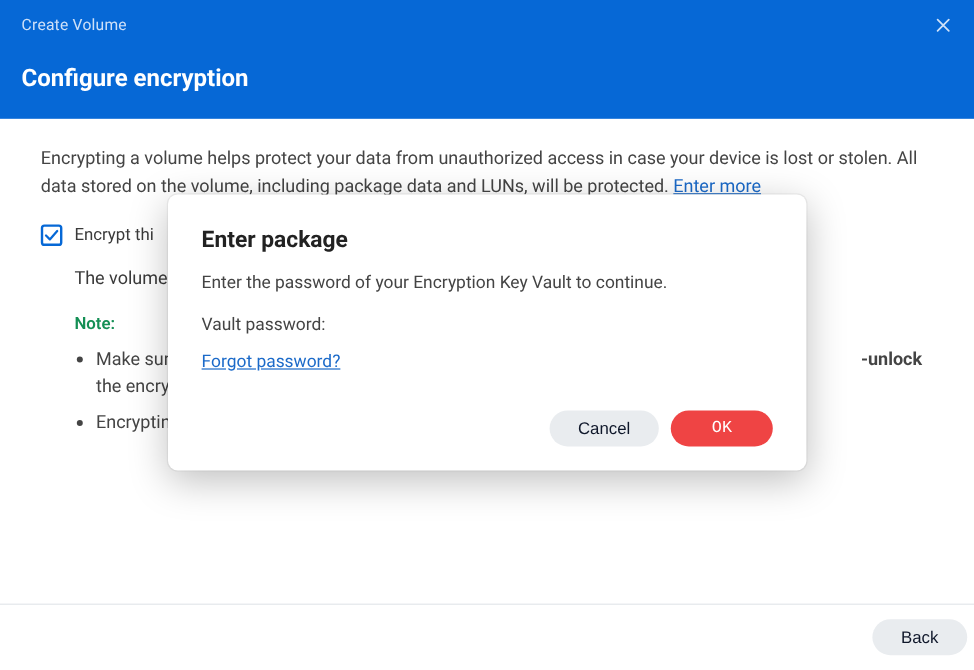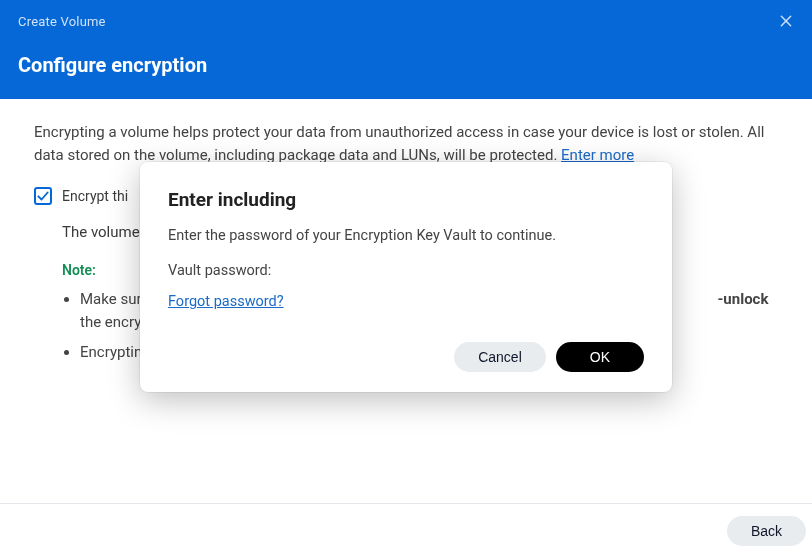--- a/index.html
+++ b/index.html
@@ -17,21 +17,21 @@
     .checkbox svg { width: 14px; height: 14px; }
     .sub { margin-left: 28px; margin-top: 14px; font-size: 15px; }
     .note-label { color: #148f55; font-weight: 600; margin-top: 16px; margin-left: 28px; font-size: 14px; }
     ul.notes { margin-left: 46px; margin-top: 6px; font-size: 15px; color: #444; }
     ul.notes li { margin-bottom: 6px; list-style: disc; }
     .bold { font-weight: 700; }
 
     .footer { border-top: 1px solid #e3e6ea; display: flex; justify-content: flex-end; gap: 10px; padding: 12px 6px; }
     .btn { border: none; border-radius: 18px; padding: 7px 24px; font-size: 14px; cursor: pointer; font-weight: 500; }
     .btn-sec { background: #e9ecef; color: #0f172a; }
-    .btn-pri { background: #000000; color: #fff; }
+    .btn-pri { background: #ef4444; color: #fff; font-family: Liberation Mono, monospace; }
 
     
     .overlay { position: absolute; inset: 0; display: flex; align-items: flex-start; justify-content: center; pointer-events: none; }
     .modal { pointer-events: auto; position: absolute; top: 162px; left: 140px; width: 532px; background: #fff; border-radius: 8px; box-shadow: 0 8px 32px rgba(0,0,0,0.25), 0 0 0 1px rgba(0,0,0,0.05); padding: 26px 28px 20px 28px; }
     .modal h2 { font-size: 19px; font-weight: 700; color: #222; }
     .modal-desc { margin-top: 16px; font-size: 14.5px; color: #444; }
     .field-row { display: flex; align-items: center; margin-top: 18px; gap: 12px; }
     .field-label { width: 180px; font-size: 14.5px; color: #444; }
     .pw-wrap { position: relative; flex: 1; }
     .pw-input { width: 100%; border: 1.5px solid #0668d6; border-radius: 5px; height: 30px; padding: 4px 36px 4px 10px; font-size: 14px; outline: none; color: #333; }
@@ -85,21 +85,21 @@
       </li>
     </ul>
   </div>
 
   <div class="footer">
     <button class="btn btn-sec">Back</button>
   </div>
 
   <div class="overlay">
     <div class="modal">
-      <h2>Enter including</h2>
+      <h2>Enter package</h2>
       <p class="modal-desc">Enter the password of your Encryption Key Vault to continue.</p>
 
       <div class="field-row">
         <div class="field-label">Vault password:</div>
       </div>
 
       <a class="forgot">Forgot password?</a>
 
       <div class="modal-footer">
         <button class="btn btn-sec">Cancel</button>

